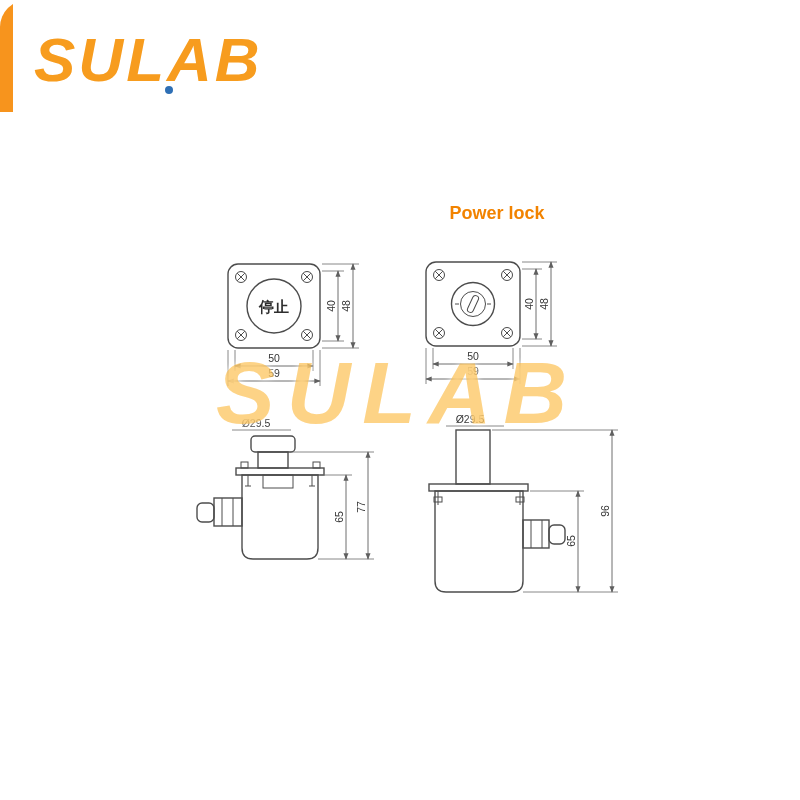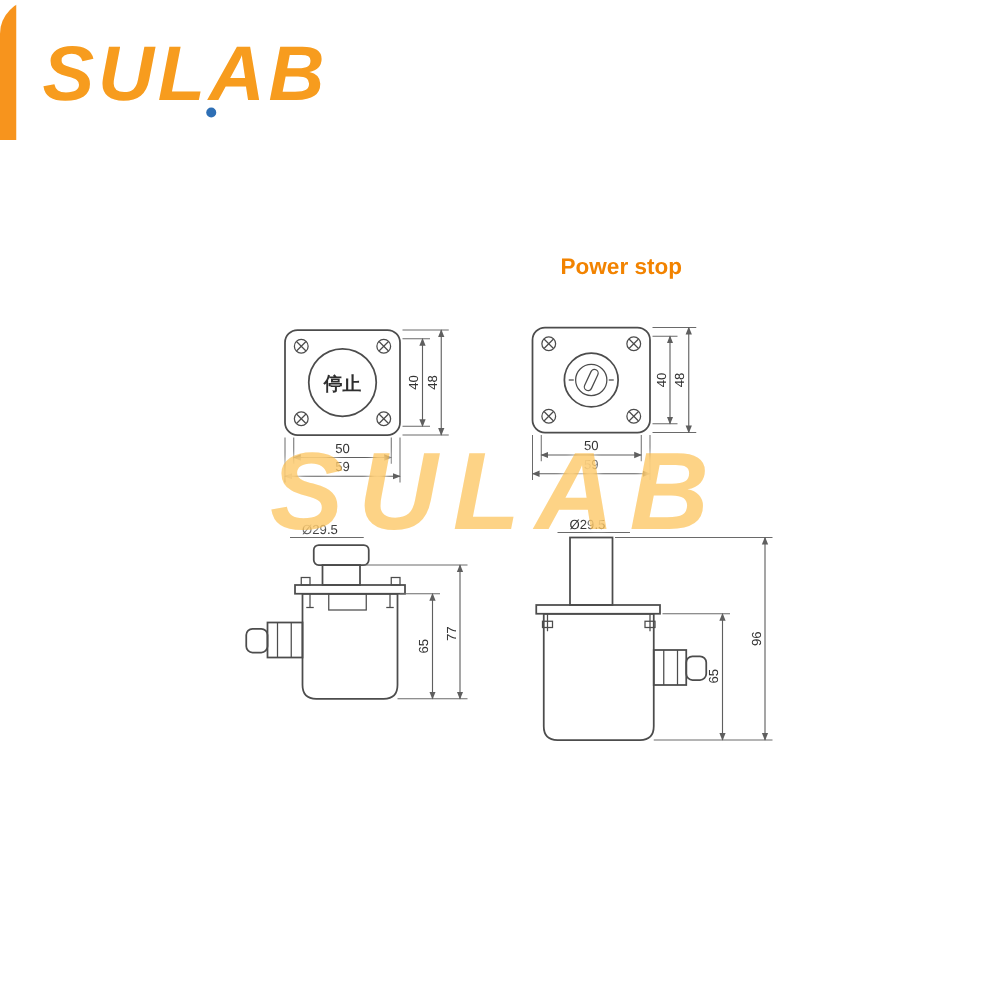--- a/index.html
+++ b/index.html
@@ -31,21 +31,21 @@
 <body>
 
 <div class="page">
 
   <div class="logo-bar"></div>
   <div class="logo">
     <span class="logo-text">SULAB</span>
     <span class="logo-dot"></span>
   </div>
 
-  <div class="heading heading-right">Power stop</div>
+  <div class="heading heading-right">Power lock</div>
 
   <svg class="drawings" width="800" height="800" viewBox="0 0 800 800">
     <defs>
       <marker id="arr" viewBox="0 0 10 10" refX="9" refY="5" markerWidth="7" markerHeight="7" orient="auto-start-reverse">
         <path d="M0,1 L10,5 L0,9 z" fill="#5f5f5f"></path>
       </marker>
     </defs>
 
     <g>
       <rect class="outline" x="228" y="264" width="92" height="84" rx="10"></rect>

